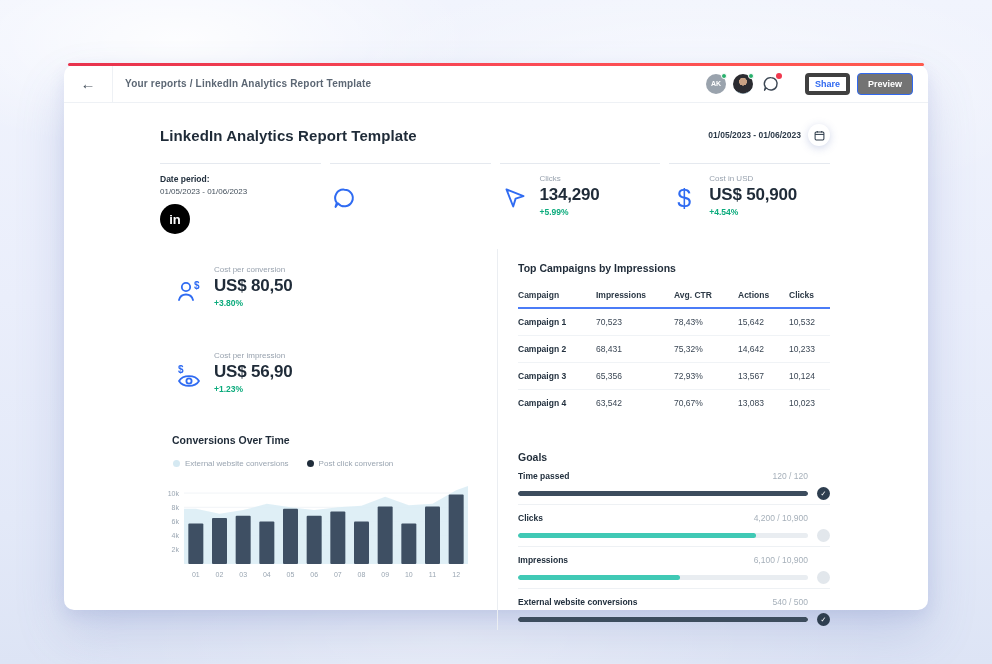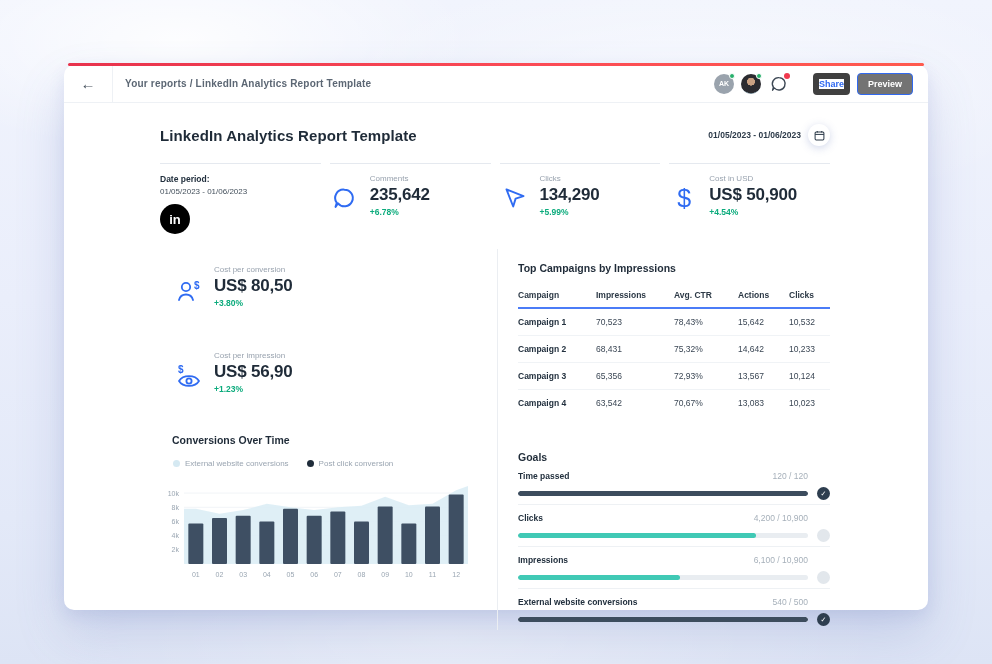--- a/index.html
+++ b/index.html
@@ -32,21 +32,21 @@
   .topbar-right { margin-left:auto; display:flex; align-items:center; margin-right:15px; gap:7px; }
   .avatar { width:20px; height:20px; border-radius:50%; position:relative; cursor:pointer; flex:0 0 auto; }
   .avatar.initials { background:#9aa3ad; color:#fff; font-size:7px; font-weight:bold;
     display:flex; align-items:center; justify-content:center; }
   .avatar.photo { background:radial-gradient(circle at 50% 38%, #c9a183 24%, #2b2b30 26% 70%, #6b7f8a 72%); }
   .presence { position:absolute; top:-1px; right:-1px; width:6px; height:6px; border-radius:50%;
     background:#27b06b; border:1px solid #fff; }
   .chat-wrap { position:relative; width:22px; height:22px; display:flex; align-items:center; justify-content:center; cursor:pointer; }
   .chat-dot { position:absolute; top:0px; right:0px; width:6px; height:6px; border-radius:50%; background:#f0394e; }
   .btn { font-family:inherit; font-size:9px; font-weight:bold; border-radius:4px; height:22px; cursor:pointer; }
-  .btn.share { width:37px; background:#fff; color:#3069f0; border:6px solid #404040; margin-left:16px; }
+  .btn.share { width:45px; background:#fff; color:#3069f0; border:4px solid #404040; margin-left:16px; }
   .btn.preview { width:56px; background:#737373; color:#fff; border:1px solid #3069f0; }
 
   
   .content { padding:0 98px 0 96px; }
   .title-row { display:flex; align-items:center; margin-top:21px; }
   .report-title { font-size:15px; font-weight:bold; color:#1f2b38; letter-spacing:.1px; }
   .title-right { margin-left:auto; display:flex; align-items:center; gap:7px; }
   .date-range { font-size:8.5px; font-weight:bold; color:#2c3a49; }
   .cal-btn { width:22px; height:22px; border-radius:50%; background:#fff; border:none; cursor:pointer;
     box-shadow:0 2px 8px rgba(90,110,180,.28); display:flex; align-items:center; justify-content:center; }
@@ -169,25 +169,20 @@
         <div class="li-badge">
           <span>in</span>
         </div>
       </div>
 
       <div class="metric-cell kpi">
         <div class="icon-box">
           <svg width="25" height="25" viewBox="0 0 24 24">
             <path d="M12 3.5 a8 8 0 1 1 -6.2 13.1 L3.4 20 L4.6 16.2 A8 8 0 0 1 12 3.5 Z" fill="none" stroke="#2f6bf2" stroke-width="1.9" stroke-linejoin="round"></path>
           </svg>
-        </div>
-        <div>
-          <div class="kpi-label">Comments</div>
-          <div class="kpi-value">235,642</div>
-          <div class="kpi-delta">+6.78%</div>
         </div>
       </div>
 
       <div class="metric-cell kpi">
         <div class="icon-box">
           <svg width="24" height="24" viewBox="0 0 24 24">
             <path d="M3.5 3.5 L20.5 10.2 L12.6 12.6 L10.2 20.5 Z" fill="none" stroke="#2f6bf2" stroke-width="1.9" stroke-linejoin="round"></path>
           </svg>
         </div>
         <div>

